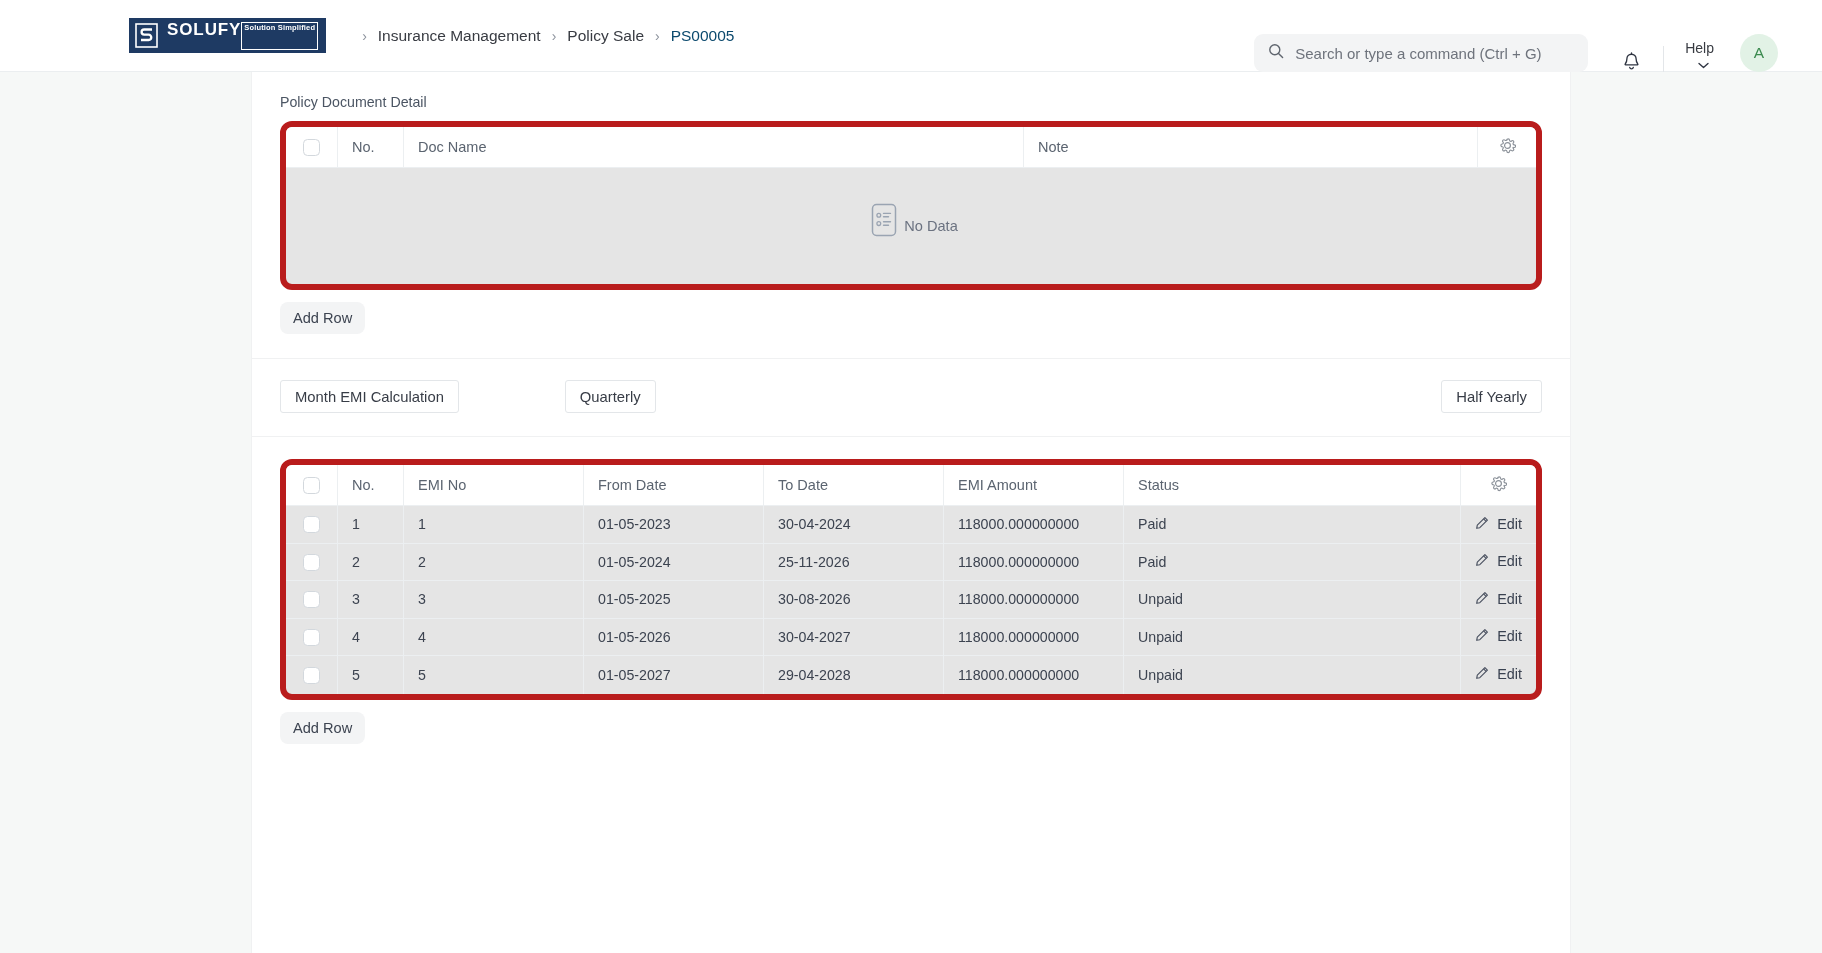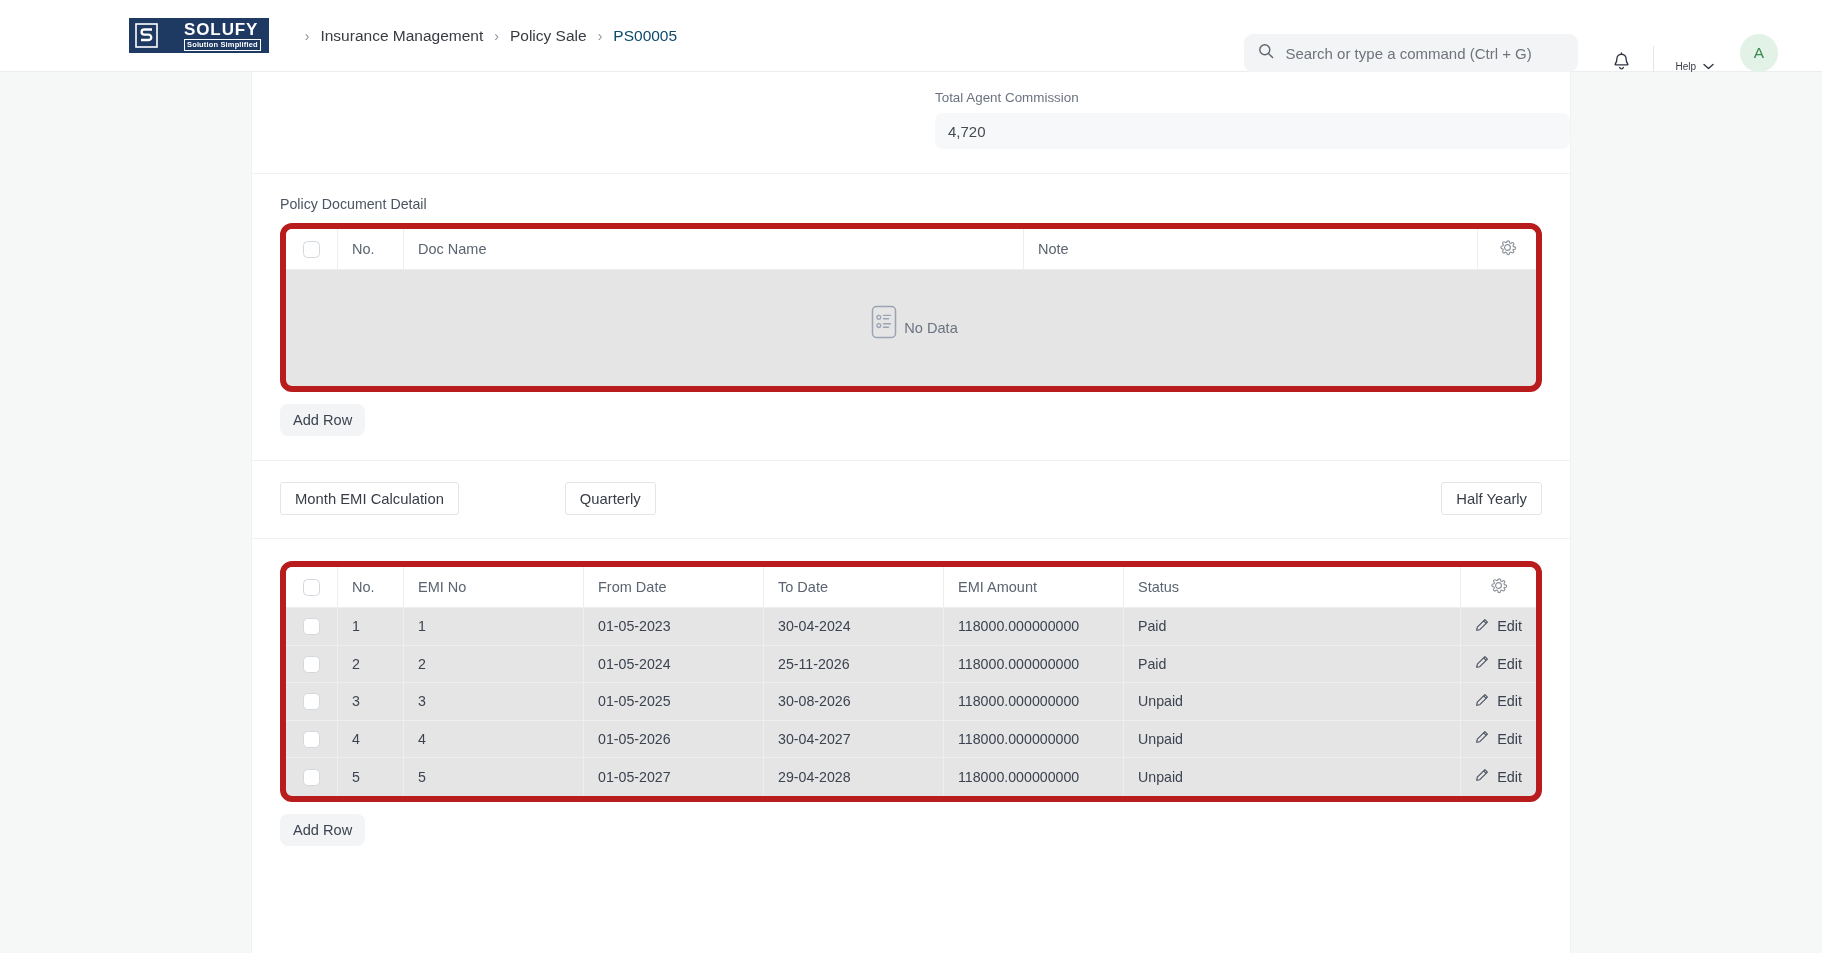--- a/index.html
+++ b/index.html
@@ -30,21 +30,21 @@
   }
   .brand-mark {
     width: 33px;
     background: #1e3a63;
     display: flex; align-items: center; justify-content: center;
   }
   .brand-mark svg { display: block; }
   .brand-words {
     background: #1e3a63;
     padding: 2px 7px 2px 4px;
-    display: flex; flex-direction: column; justify-content: center; margin-left: 17px;
+    display: flex; flex-direction: row; justify-content: center;
   }
   .brand-name {
     color: #ffffff;
     font-size: 17px;
     font-weight: bold;
     letter-spacing: 0.9px;
     line-height: 17px;
     font-family: "Liberation Sans", sans-serif;
   }
   .brand-tag {
@@ -91,22 +91,22 @@
   .searchbox .sp {
     font-size: 15px; color: #6e737c;
     background: none; border: none; outline: none;
     width: 100%; font-family: "Liberation Sans", sans-serif;
   }
   .searchbox .sp::placeholder { color: #6e737c; }
   .bell { margin-right: 22px; display: flex; align-items: center; cursor: pointer; }
   .nav-div { width: 1px; height: 26px; background: #e3e6e9; margin-right: 21px; }
   .help {
     display: flex; align-items: center;
-    font-size: 10px; color: #383b42;
-    margin-right: 26px; cursor: pointer;
+    font-size: 14px; color: #383b42;
+    margin-right: 26px; cursor: pointer; flex-direction: column;
   }
   .help .cv { margin-left: 7px; display: block; }
   .avatar {
     width: 38px; height: 38px; border-radius: 50%;
     background: #e2f2e6;
     display: flex; align-items: center; justify-content: center;
     color: #3b8a4f; font-size: 15.5px;
   }
 
   
@@ -238,21 +238,21 @@
   .btn-gap-a { width: 106px; }
   .spacer { flex: 1; }
 
   .emi-grid { padding: 22px 28px 24px 28px; }
   .c-emino { width: 180px; }
   .c-from  { width: 180px; }
   .c-to    { width: 180px; }
   .c-amt   { width: 180px; }
 
   .edit-btn {
-    display: inline-flex; align-items: center;
+    display: inline-flex; align-items: flex-start;
     gap: 8px;
     font-size: 14.4px; color: #394150;
     background: none; border: none; cursor: pointer;
     padding: 0;
     font-family: "Liberation Sans", sans-serif;
   }
   .edit-cell { text-align: right !important; padding-right: 14px !important; }
 </style>
 </head>
 <body>
@@ -315,29 +315,20 @@
 
     <div class="avatar">
       <span>A</span>
     </div>
   </div>
 </div>
 
 <div class="page-bg">
   <div class="card">
 
-    <div class="sec">
-      <div class="comm-wrap">
-        <div class="comm-col"></div>
-        <div class="comm-col right">
-          <div class="field-label">Total Agent Commission</div>
-          <div class="field-ro">4,720</div>
-        </div>
-      </div>
-    </div>
 
     <div class="sec grid-block">
       <div class="grid-title">Policy Document Detail</div>
 
       <table class="gtable">
         <thead>
           <tr>
             <th class="c-check">
               <span class="chk"></span>
             </th>

